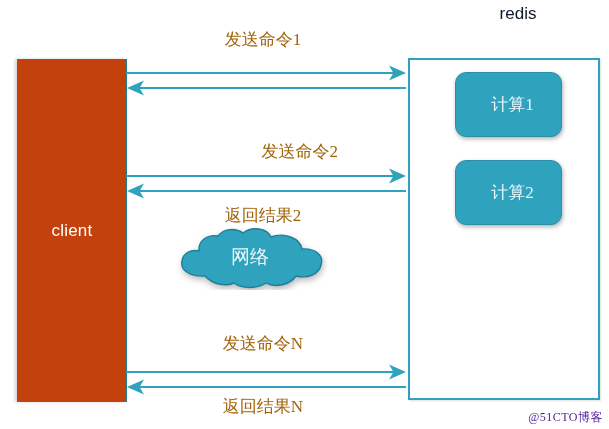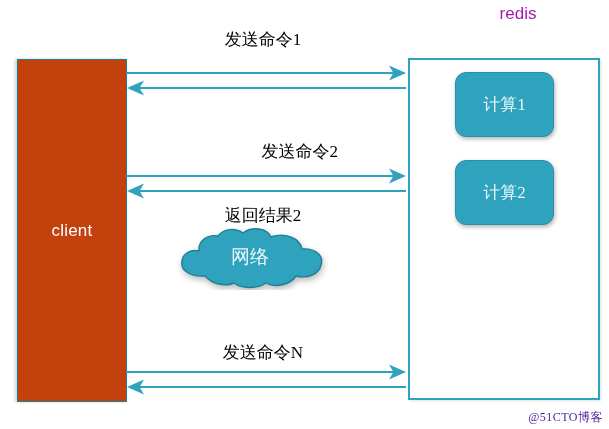--- a/index.html
+++ b/index.html
@@ -40,21 +40,21 @@
   }
 
   
   .redis-title {
     position: absolute;
     left: 470px;
     top: 4px;
     width: 96px;
     text-align: center;
     font-size: 17px;
-    color: #a21caf;
+    color: #0f172a;
     font-family: "Liberation Sans", sans-serif;
   }
   .redis-box {
     position: absolute;
     left: 408px;
     top: 58px;
     width: 192px;
     height: 342px;
     background: #ffffff;
     border: 2px solid #2FA3BE;
@@ -68,40 +68,41 @@
     background: #2FA3BE;
     border: 1px solid #2B8EA6;
     border-radius: 11px;
     box-shadow: 1px 2px 4px rgba(0,0,0,0.30);
     display: flex;
     align-items: center;
     justify-content: center;
     color: #e9f7fb;
     font-size: 17px;
     font-family: "Liberation Serif", serif;
+    padding-left: 8px;
   }
   .calc-1 { left: 455px; top: 72px; }
   .calc-2 { left: 455px; top: 160px; }
   .calc-n { left: 455px; top: 325px; }
 
   
   .arrow-svg {
     position: absolute;
     left: 0;
     top: 0;
     width: 609px;
     height: 429px;
     pointer-events: none;
   }
 
   
   .msg-label {
     position: absolute;
     font-size: 17px;
-    color: #000000;
+    color: #a16207;
     font-family: "Liberation Serif", serif;
     white-space: nowrap;
     text-align: center;
   }
 
   
   .cloud-wrap {
     position: absolute;
     left: 172px;
     top: 228px;
@@ -164,21 +165,22 @@
 
     <line x1="126" y1="372" x2="404" y2="372" stroke="#2FA3BE" stroke-width="2" marker-end="url(#ah-right)"></line>
     <line x1="406" y1="387" x2="129" y2="387" stroke="#2FA3BE" stroke-width="2" marker-end="url(#ah-left)"></line>
   </svg>
 
   <div class="msg-label" style="left:188px; top:28px; width:150px;">发送命令1</div>
 
   <div class="msg-label" style="left:188px; top:140px; width:150px;text-align:right;">发送命令2</div>
   <div class="msg-label" style="left:188px; top:204px; width:150px;">返回结果2</div>
 
-  <div class="msg-label" style="left:188px; top:341px; width:150px;">发送命令N</div>
+  <div class="msg-label" style="left:188px; top:332px; width:150px;">发送命令N</div>
+  <div class="msg-label" style="left:188px; top:395px; width:150px;">返回结果N</div>
 
   <div class="cloud-wrap">
     <svg viewBox="0 0 156 62" width="156" height="62" xmlns="http://www.w3.org/2000/svg">
       <g>
         <path d="M33,48
                  C18,49 8,42 10,33
                  C11,25 19,21 27,23
                  C26,13 35,6 46,8
                  C51,1 63,-1 71,5
                  C80,-2 95,0 99,9

